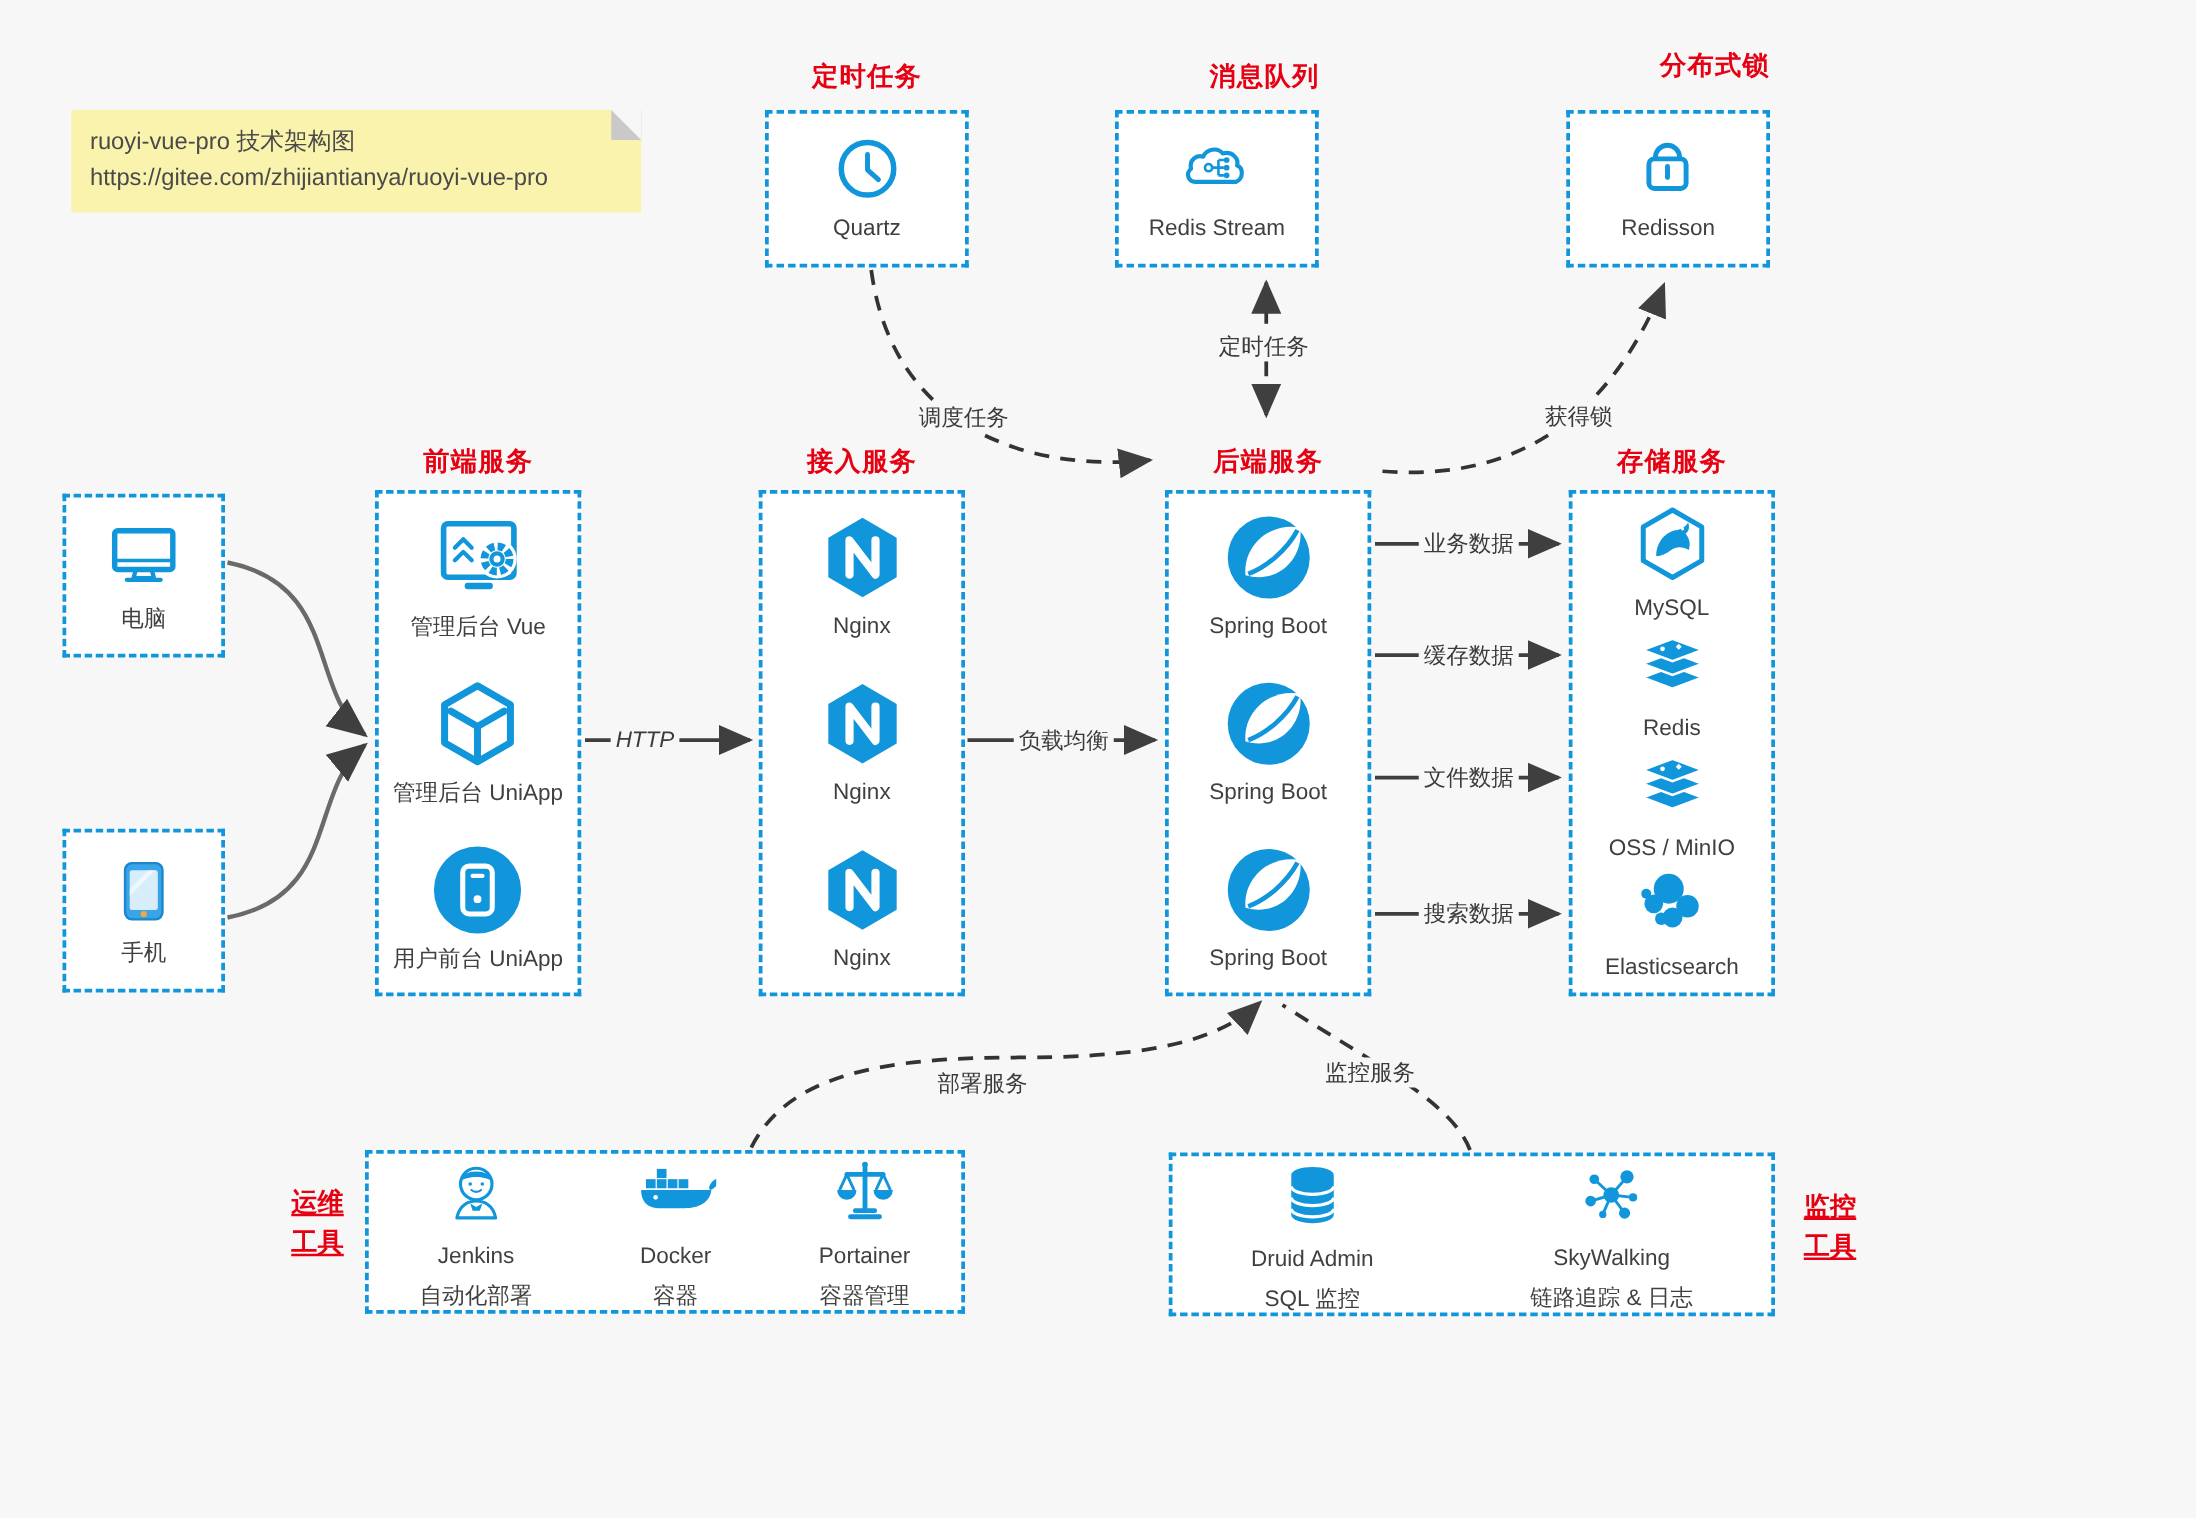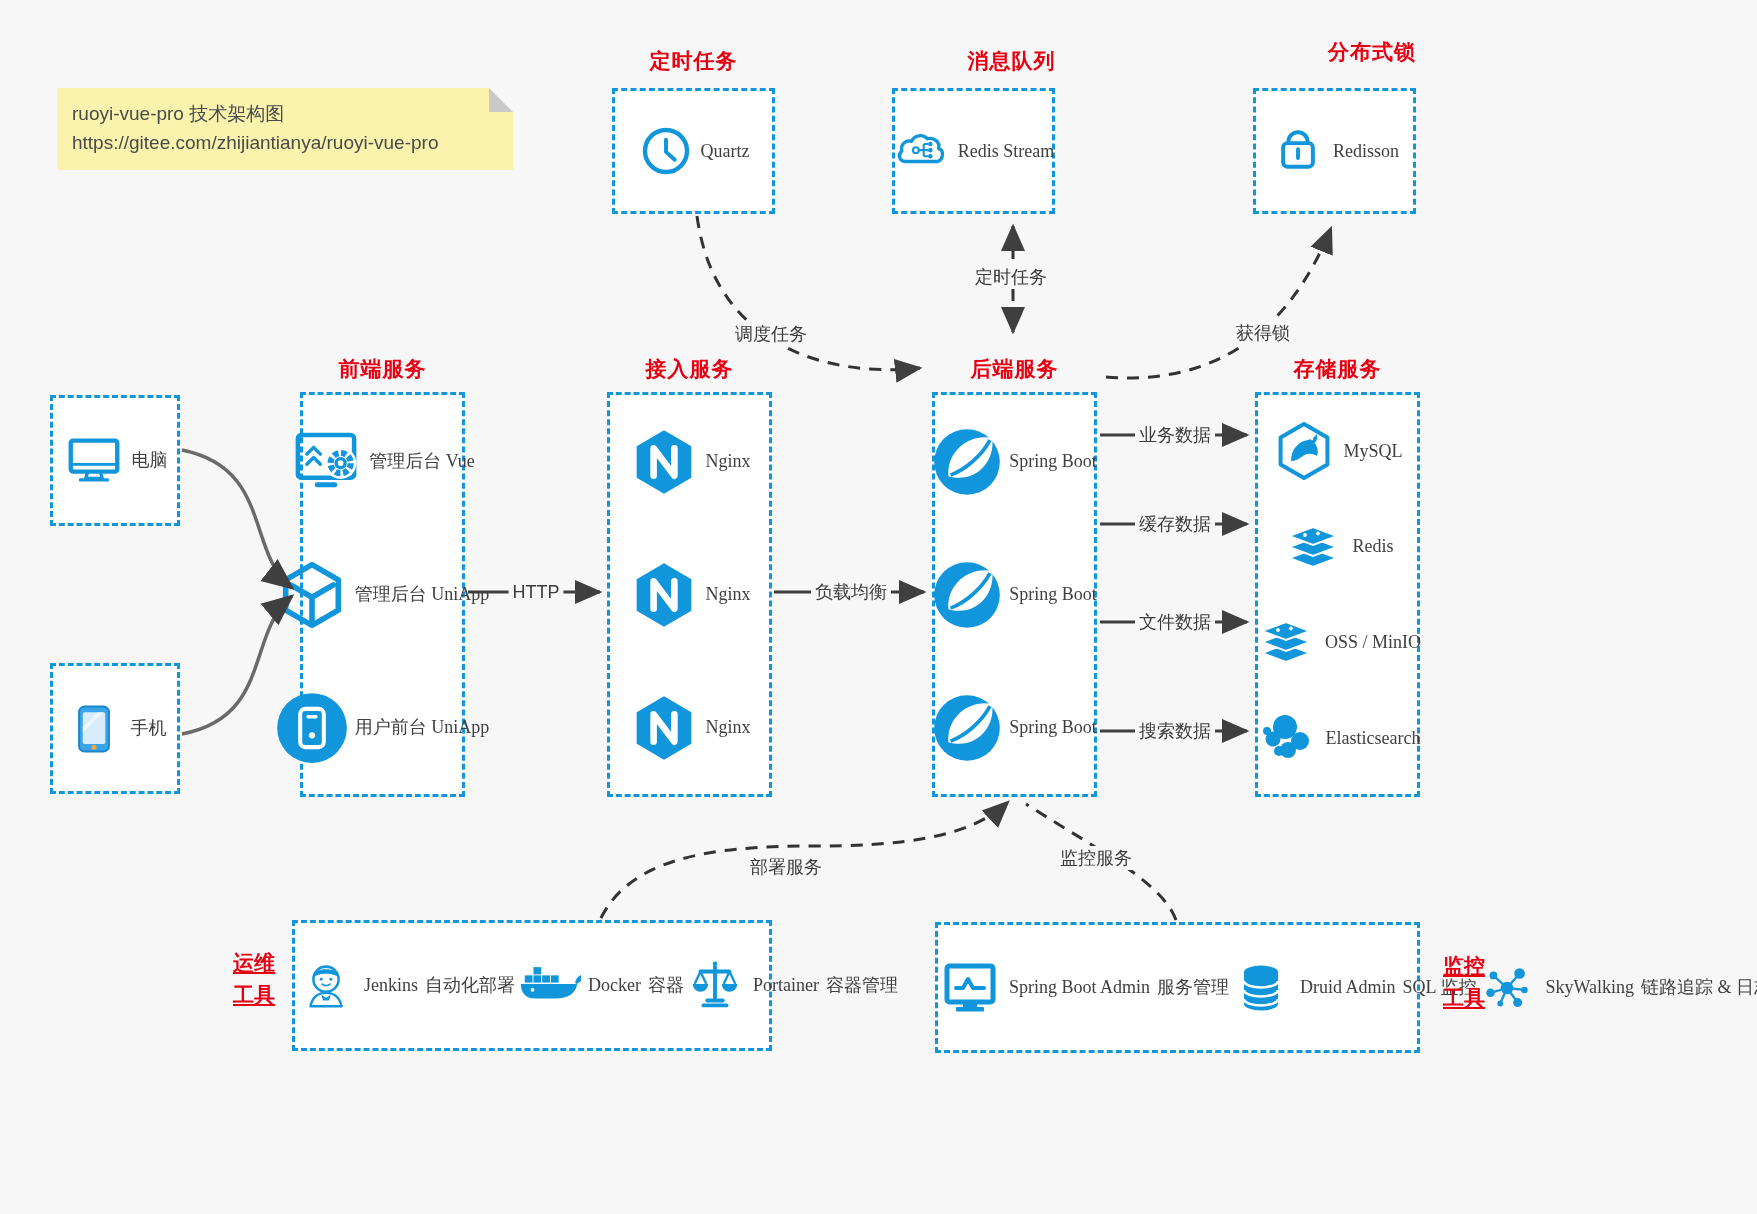--- a/index.html
+++ b/index.html
@@ -6,21 +6,21 @@
   .canvas{position:relative;width:1757px;height:1214px;background:var(--canvas-bg,#f7f7f7);
     overflow:hidden;font-family:"Liberation Sans",sans-serif;}
   .dbox{position:absolute;background:var(--box-bg,#fff);border:3.5px dashed var(--accent-blue,#1296db);
     box-sizing:border-box;display:flex;flex-direction:column;justify-content:space-around;
     align-items:center;z-index:2;}
   .dbox.row{flex-direction:row;}
   .col-title{position:absolute;text-align:center;color:var(--title-red,#e60012);font-weight:bold;
     font-size:21px;z-index:3;letter-spacing:1px;white-space:nowrap;}
   .side-title{position:absolute;text-align:center;color:var(--title-red,#e60012);font-weight:bold;
     font-size:21px;line-height:1.5;z-index:3;text-decoration:underline;}
-  .item{display:flex;flex-direction:row;align-items:center;gap:7px;font-family:Liberation Serif, serif;}
+  .item{display:flex;flex-direction:column;align-items:center;gap:7px;}
   .item .lbl{font-size:18px;color:var(--label-gray,#404040);white-space:nowrap;line-height:1.35;text-align:center;}
   .icon{color:var(--accent-blue,#1296db);line-height:0;}
   .edges{position:absolute;left:0;top:0;z-index:4;pointer-events:none;}
   .cl{stroke:#6a6a6a;stroke-width:3.5;fill:none;}
   .sl{stroke:#3f3f3f;stroke-width:3;fill:none;}
   .dl{stroke:#333;stroke-width:3;fill:none;stroke-dasharray:12 9;}
   .edge-label{position:absolute;transform:translate(-50%,-50%);background:var(--canvas-bg,#f7f7f7);
     padding:0 4px;font-size:18px;color:#3b3b3b;white-space:nowrap;z-index:5;}
   .note{position:absolute;left:57px;top:88px;width:456px;height:82px;background:var(--note-bg,#faf3ae);
     z-index:2;padding:11px 0 0 15px;box-sizing:border-box;}
@@ -354,32 +354,20 @@
       </span>
       <span class="lbl">Portainer</span>
       <span class="lbl">容器管理</span>
     </div>
   </div>
 
   <div class="dbox row" id="box-mon">
     <div class="item">
       <span class="icon">
         <svg width="64" height="64" viewBox="-32 -32 64 64">
-          <rect x="-23" y="-22" width="46" height="36" rx="2.5" fill="none" stroke="currentColor" stroke-width="5"></rect>
-          <path d="M-14,0 H-7 L-2,-9 L3,0 H14" fill="none" stroke="currentColor" stroke-width="4" stroke-linecap="round" stroke-linejoin="round"></path>
-          <rect x="-7" y="14" width="14" height="5" fill="currentColor"></rect>
-          <rect x="-14" y="19" width="28" height="4.5" rx="1" fill="currentColor"></rect>
-        </svg>
-      </span>
-      <span class="lbl">Spring Boot Admin</span>
-      <span class="lbl">服务管理</span>
-    </div>
-    <div class="item">
-      <span class="icon">
-        <svg width="64" height="64" viewBox="-32 -32 64 64">
           <path d="M-17,-16 a17,6.5 0 0 1 34,0 V16 a17,6.5 0 0 1 -34,0 Z" fill="currentColor"></path>
           <path d="M-17,-7 a17,6.5 0 0 0 34,0 M-17,2 a17,6.5 0 0 0 34,0 M-17,11 a17,6.5 0 0 0 34,0" stroke="#fff" stroke-width="2.6" fill="none"></path>
         </svg>
       </span>
       <span class="lbl">Druid Admin</span>
       <span class="lbl">SQL 监控</span>
     </div>
     <div class="item">
       <span class="icon">
         <svg width="62" height="62" viewBox="-32 -32 64 64">
@@ -414,21 +402,21 @@
     <path class="sl" d="M1100,524 H1247" marker-end="url(#ah)"></path>
     <path class="sl" d="M1100,622 H1247" marker-end="url(#ah)"></path>
     <path class="sl" d="M1100,731 H1247" marker-end="url(#ah)"></path>
     <path class="dl" d="M697,216 C706,283 742,337 818,360 C856,371 893,371 920,368" marker-end="url(#ah)"></path>
     <path class="dl" d="M1013,226 V332" marker-start="url(#ah)" marker-end="url(#ah)"></path>
     <path class="dl" d="M1106,377 C1205,385 1285,342 1331,228" marker-end="url(#ah)"></path>
     <path class="dl" d="M601,918 C630,860 705,846 812,846 C902,846 970,838 1008,802" marker-end="url(#ah)"></path>
     <path class="dl" d="M1176,920 C1162,882 1098,850 1026,804"></path>
   </svg>
 
-  <span class="edge-label" style="left:536px;top:592px;">HTTP</span>
+  <span class="edge-label" style="left:516px;top:592px;font-style:italic;">HTTP</span>
   <span class="edge-label" style="left:851px;top:592px;">负载均衡</span>
   <span class="edge-label" style="left:1175px;top:435px;">业务数据</span>
   <span class="edge-label" style="left:1175px;top:524px;">缓存数据</span>
   <span class="edge-label" style="left:1175px;top:622px;">文件数据</span>
   <span class="edge-label" style="left:1175px;top:731px;">搜索数据</span>
   <span class="edge-label" style="left:771px;top:334px;">调度任务</span>
   <span class="edge-label" style="left:1011px;top:277px;">定时任务</span>
   <span class="edge-label" style="left:1263px;top:333px;">获得锁</span>
   <span class="edge-label" style="left:786px;top:867px;">部署服务</span>
   <span class="edge-label" style="left:1096px;top:858px;">监控服务</span>

